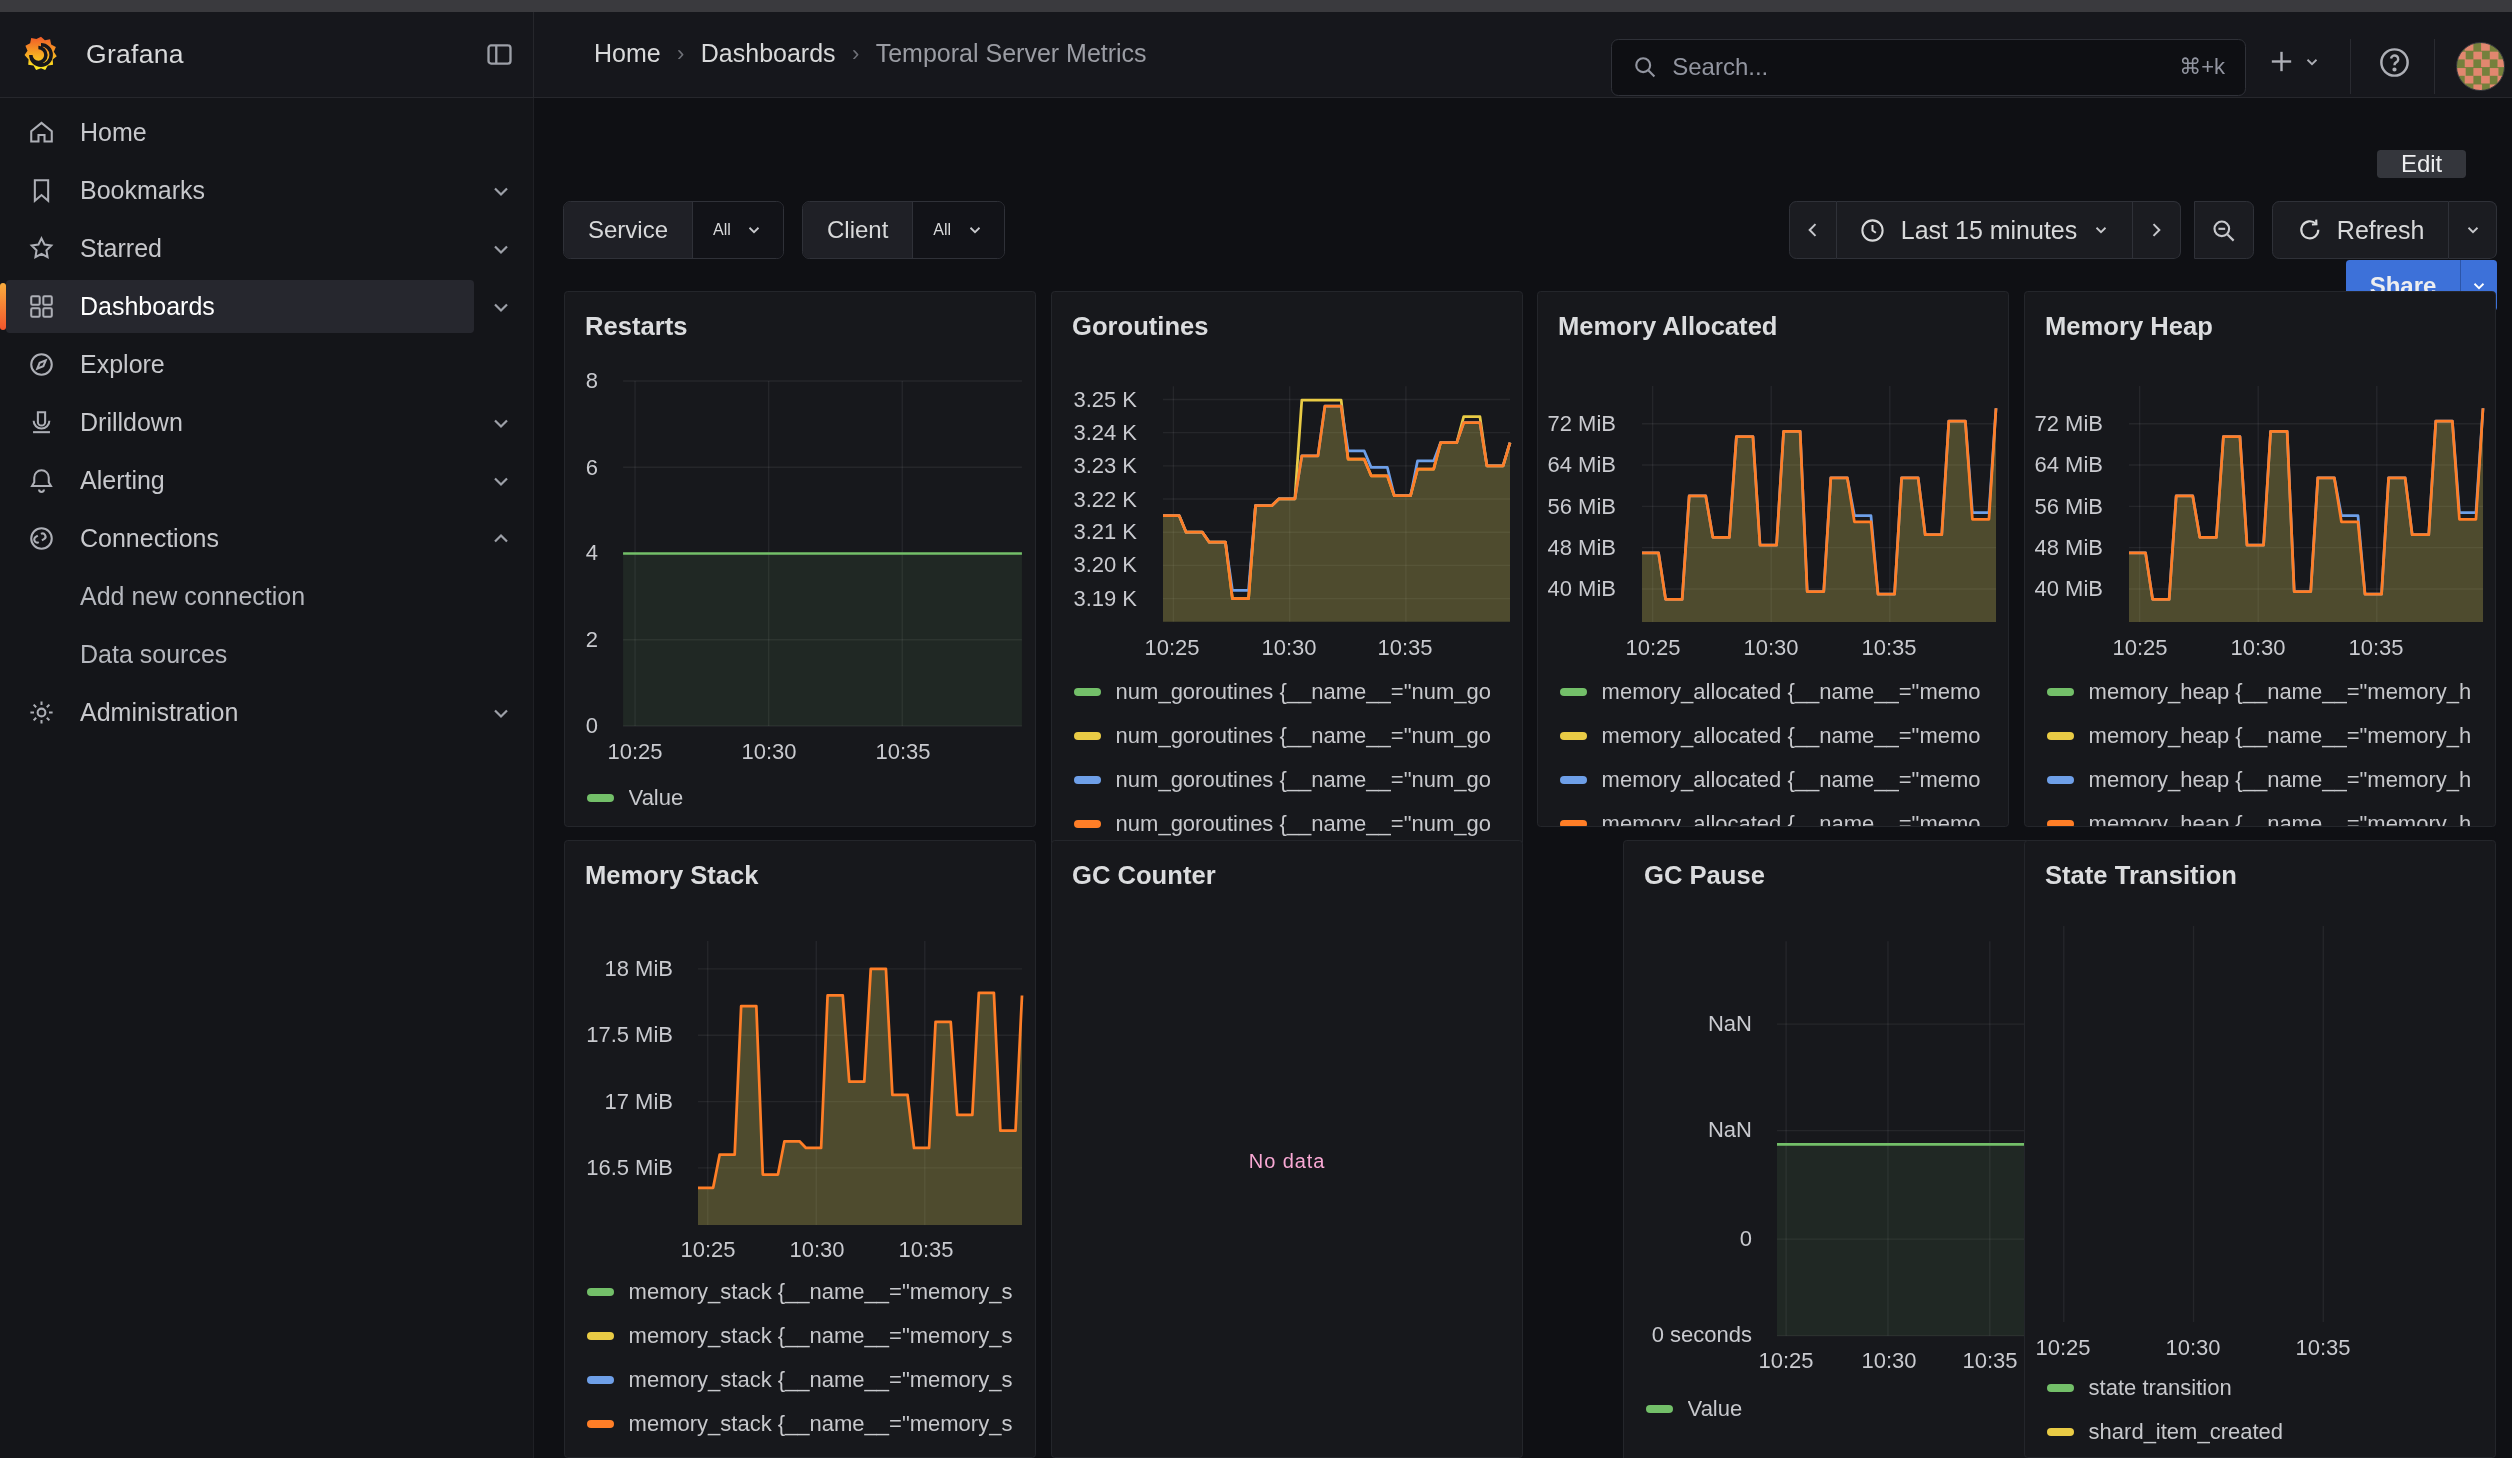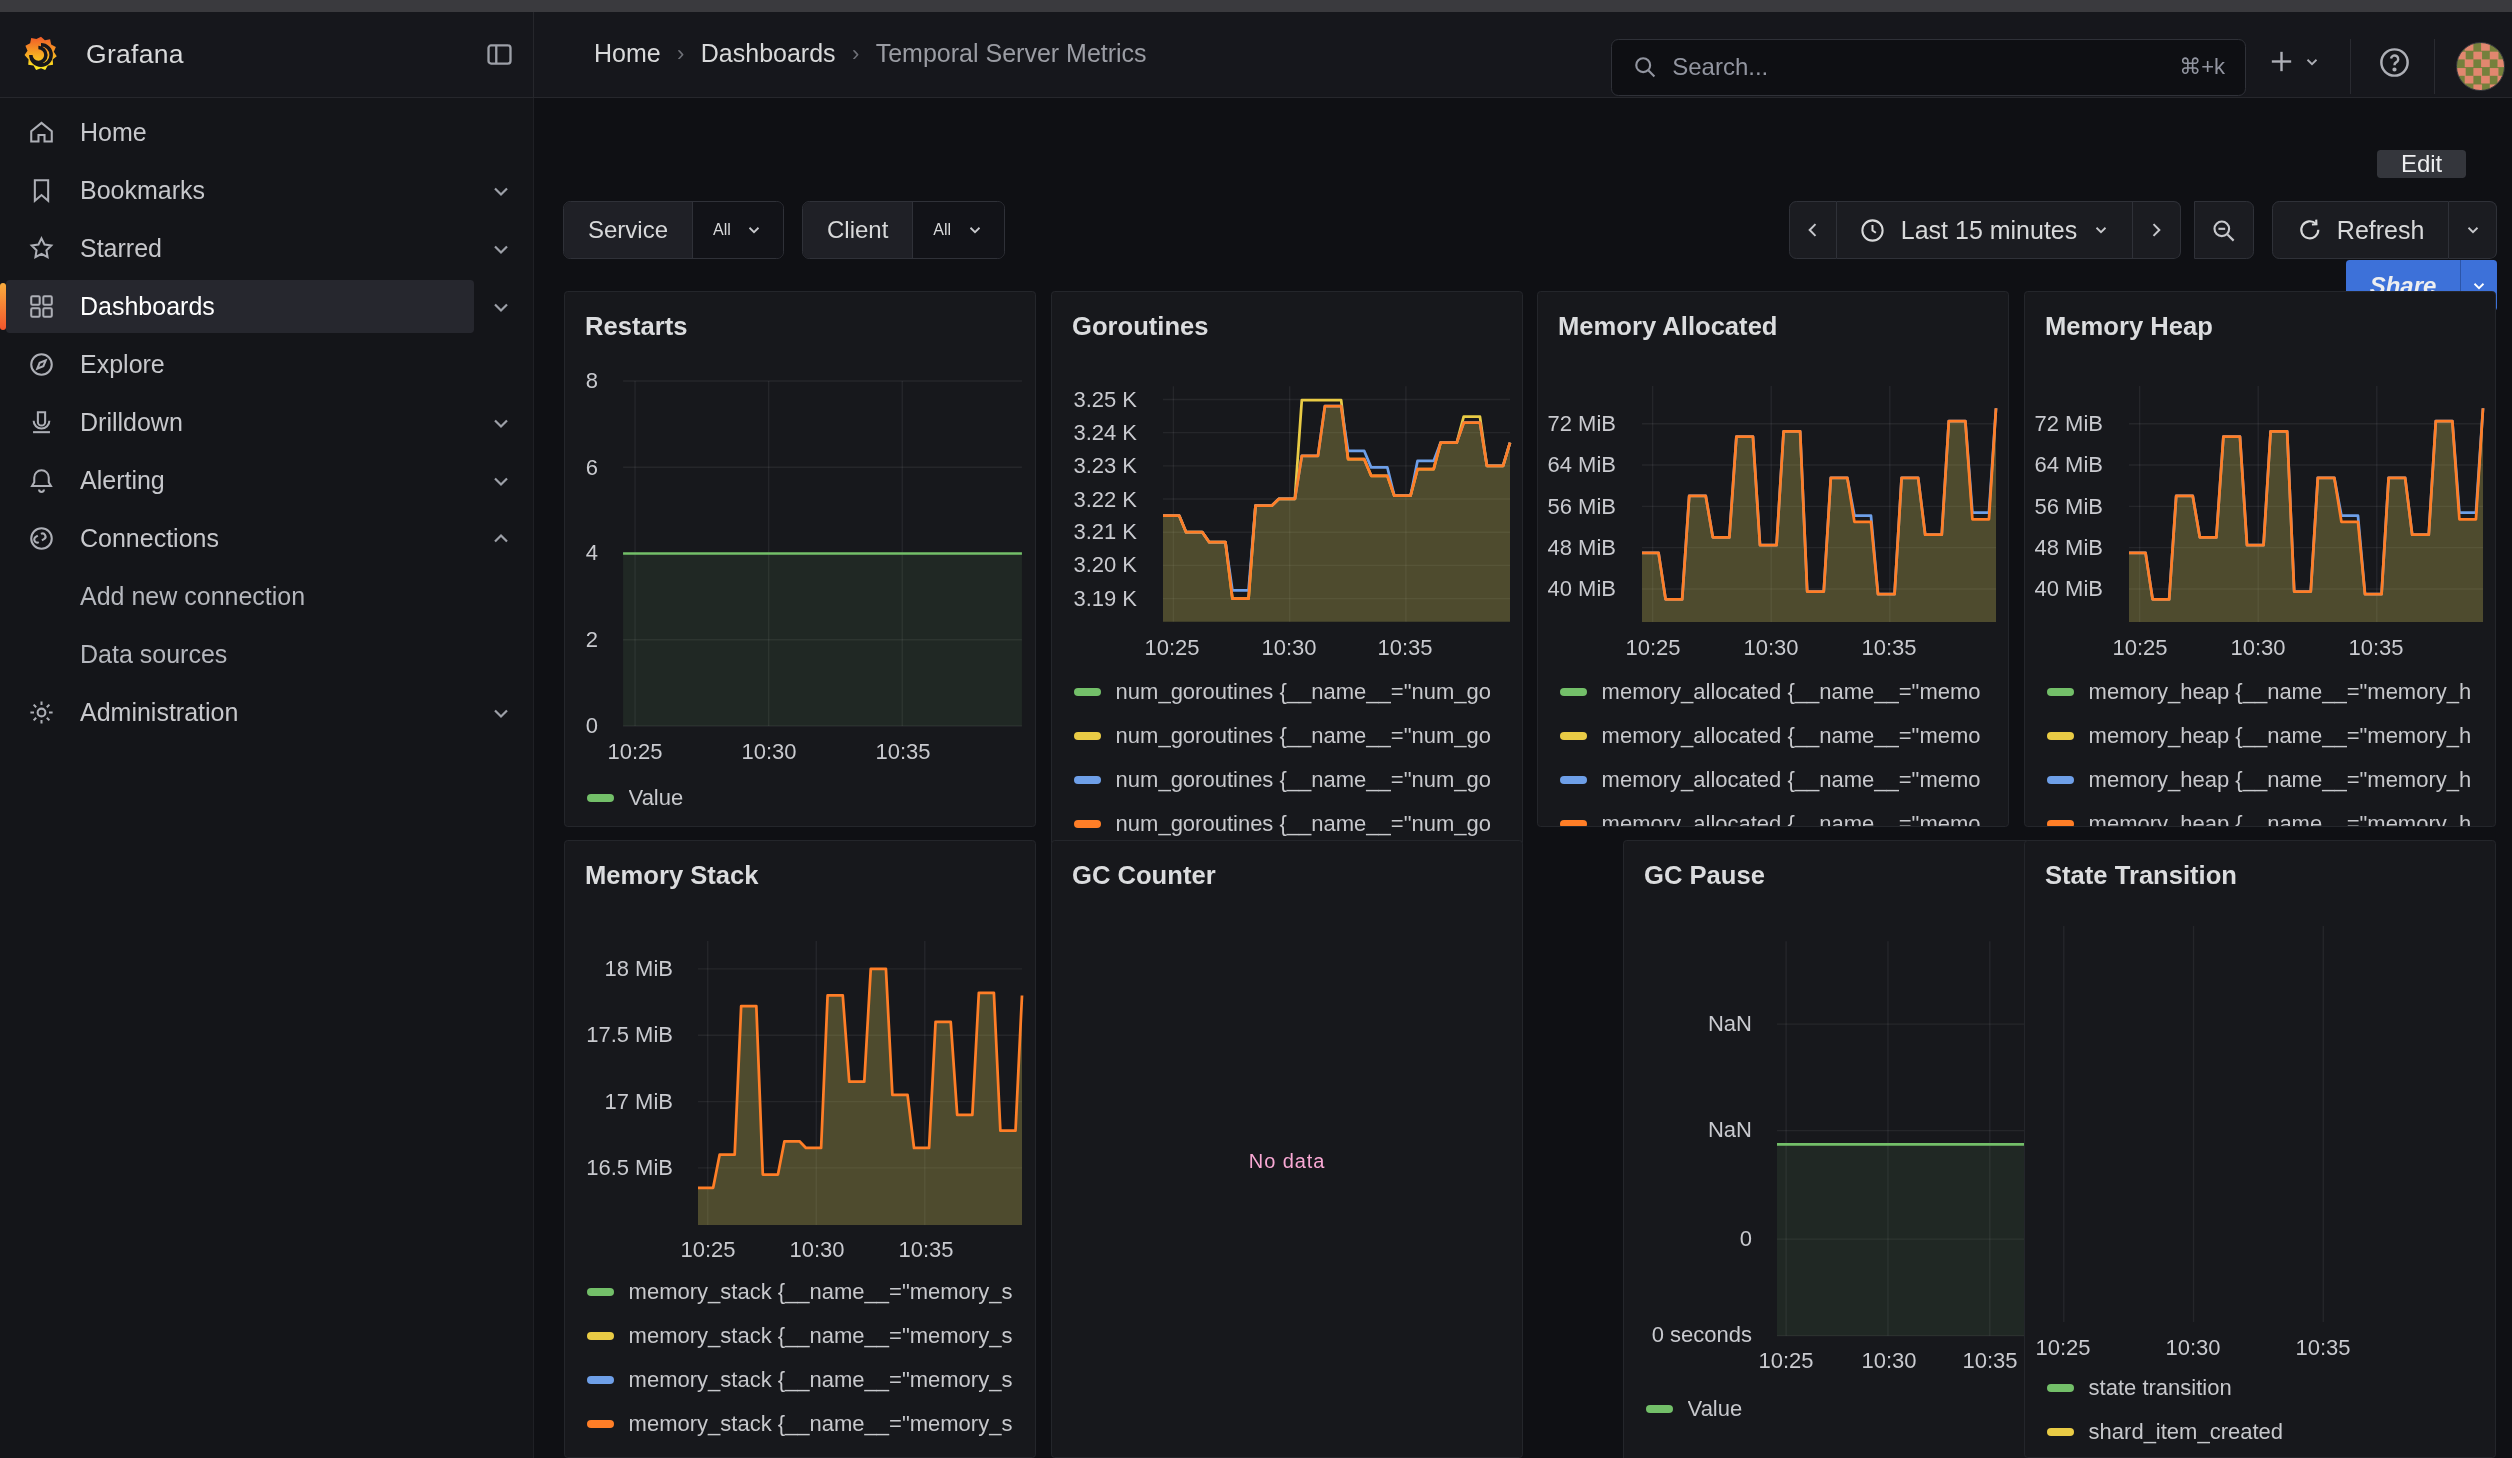--- a/index.html
+++ b/index.html
@@ -52,21 +52,21 @@
 
   
   #dash-toolbar { left:534px; top:98px; width:1978px; height:85px; }
   #dash-toolbar .bar { position:absolute; right:14.6px; top:16.4px; height:51px; display:flex;
                        align-items:center; gap:18px;flex-direction:column; }
   .tb-divider { width:0.9px; height:44px; background:#2A2B31; }
   .btn { height:51px; display:flex; align-items:center; justify-content:center; border-radius:3.7px;
          font-size:24px; color:#EDEEF0; cursor:pointer; }
   .btn.secondary { background:#34363C; padding:0 24px; }
   .btn.primary { background:#3D71D9; padding:0 24px; font-weight:600; }
-  #share-split { display:flex;font-style:italic; }
+  #share-split { display:flex; }
   #share-button { border-radius:3.7px 0 0 3.7px; }
   #share-caret { width:37px; background:#3D71D9; border-left:0.9px solid #2C55A8;
                  border-radius:0 3.7px 3.7px 0; display:flex; align-items:center; justify-content:center;
                  cursor:pointer; }
   #star-button { width:37px; height:37px; color:#C7C8CC; }
 
   
   #filter-row { left:534px; top:183px; width:1978px; height:100px; }
   .var-group { position:absolute; top:18px; height:58px; display:flex; border:0.9px solid #2F3138;
                border-radius:7.3px; overflow:hidden; }

